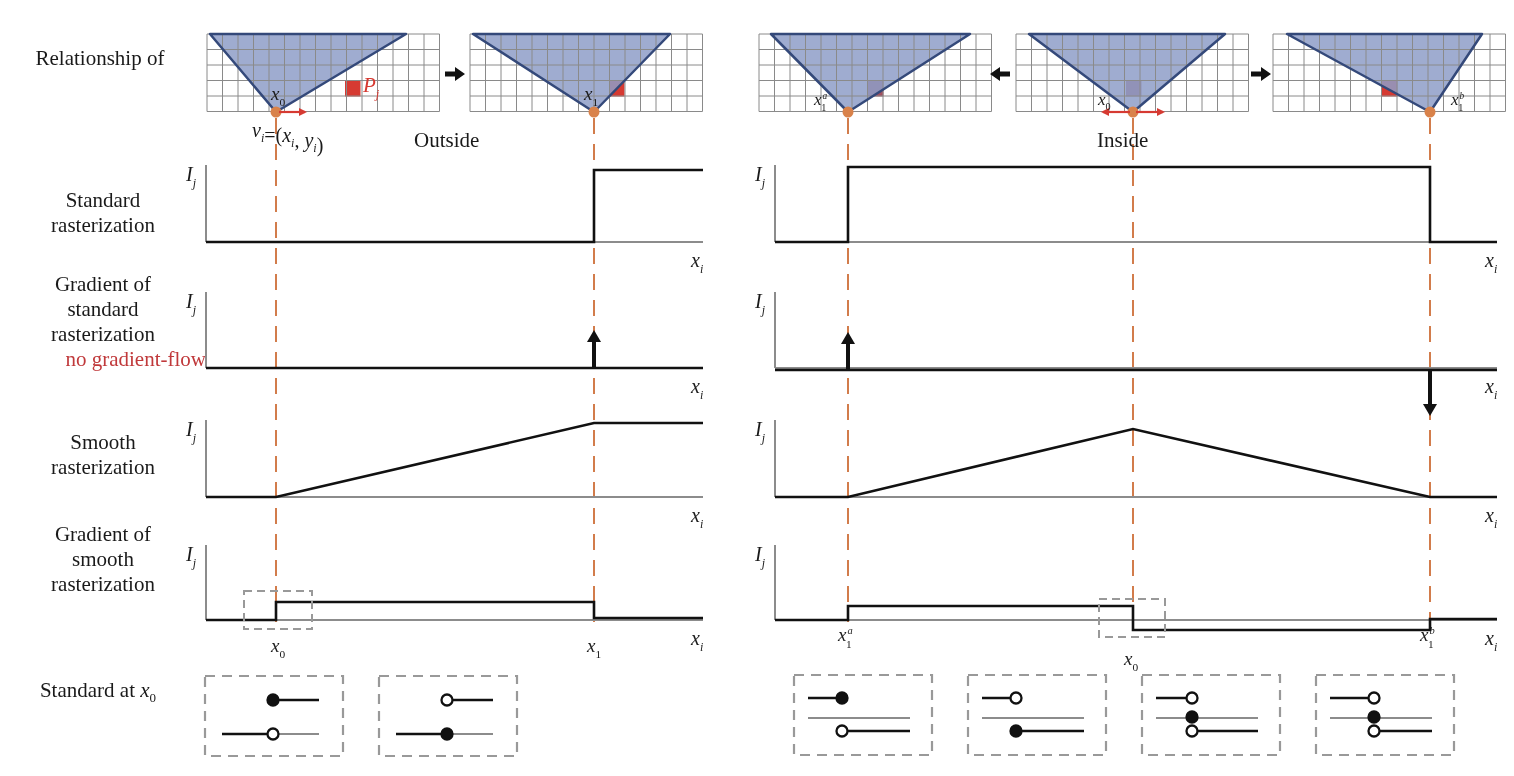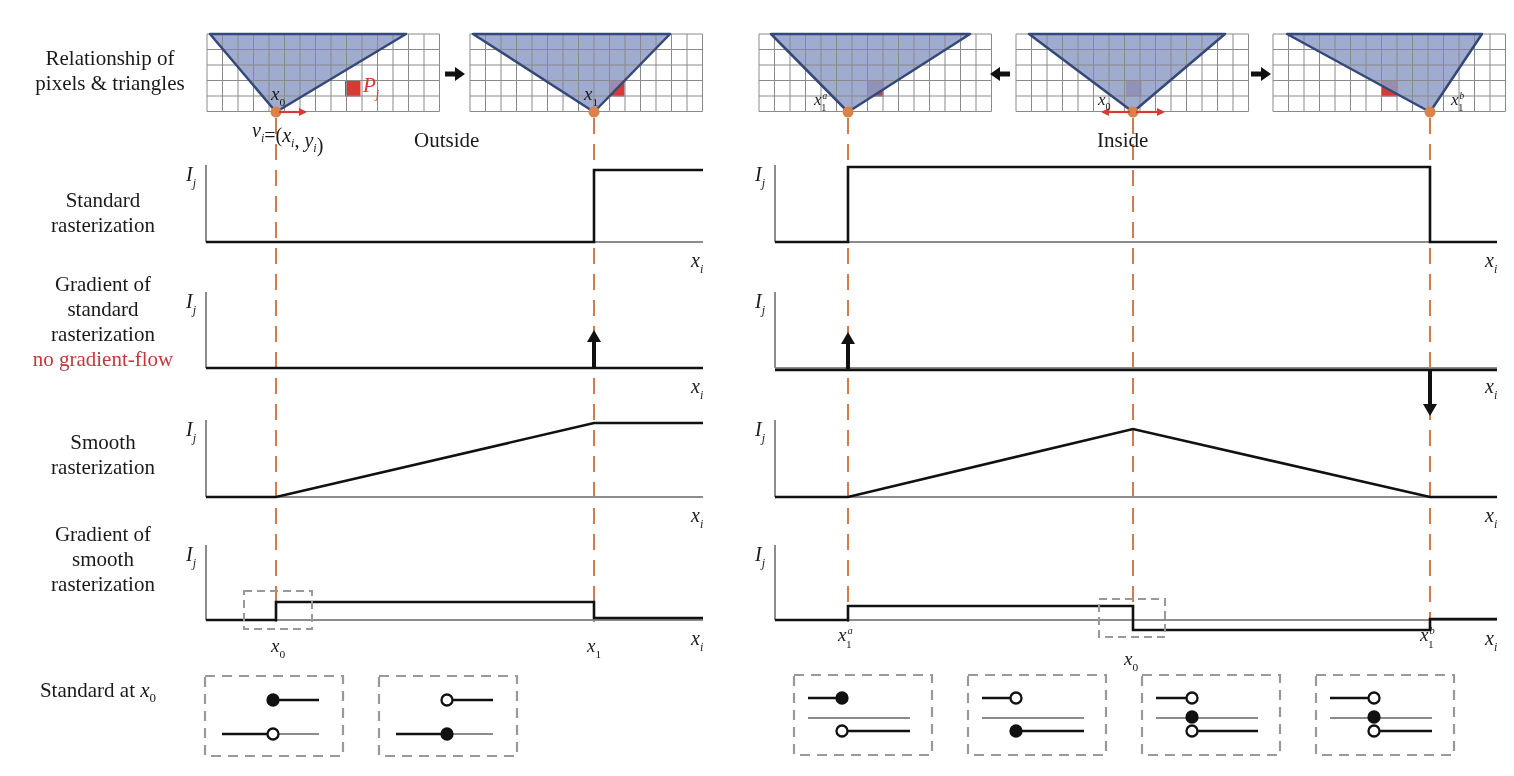--- a/index.html
+++ b/index.html
@@ -1,28 +1,27 @@
 <!DOCTYPE html>
 <html><head>
 <meta charset="utf-8">
 <style>
   html, body { margin: 0; padding: 0; background: #ffffff; }
   body { width: 1514px; height: 776px; position: relative; overflow: hidden;
          font-family: "Liberation Serif", "DejaVu Serif", serif; color: #1a1a1a; }
   .row-label { position: absolute; text-align: center; font-size: 21px; line-height: 25px; }
-  .red { color: #c0393b; }
+  .red { color: #c0393b; text-align: right; }
   svg { position: absolute; left: 0; top: 0; }
   .math { font-family: "Liberation Serif", "DejaVu Serif", serif; font-style: italic; }
 </style>
 </head>
 <body>
 
-<div class="row-label" style="left:10px; top:46px; width:200px;">
+<div class="row-label" style="left:0; top:46px; width:200px;">
   <div>Relationship of</div>
-  <div>pixels &amp; triangles</div>
 </div>
 <div class="row-label" style="left:0; top:188px; width:206px;">
   <div>Standard</div>
   <div>rasterization</div>
 </div>
 <div class="row-label" style="left:0; top:272px; width:206px;">
   <div>Gradient of</div>
   <div>standard</div>
   <div>rasterization</div>
   <div class="red">no gradient-flow</div>

